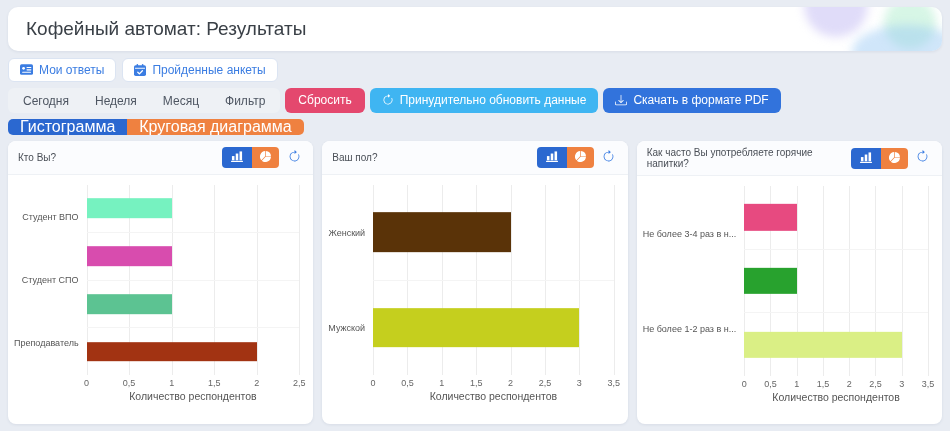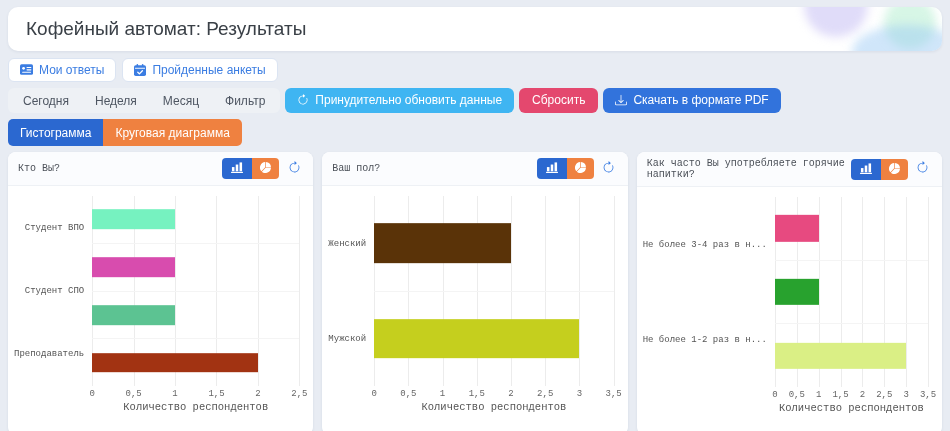--- a/index.html
+++ b/index.html
@@ -56,35 +56,34 @@
   }
   .filter-item {
     font-size: 12px; color: #4e5662; padding: 6px 13px; cursor: pointer;
     background: none; border: none; font-family: inherit; line-height: 1;
   }
   .btn-red   { background: #e4486e; color: #fff; height: 25px; margin-right: 5px; padding: 5px 12px; }
   .btn-sky   { background: #3fb5f2; color: #fff; height: 25px; margin-right: 5px; padding: 5px 11px; }
   .btn-blue  { background: #3273dc; color: #fff; height: 25px; padding: 5px 11px; }
 
   .tab {
-    border: none; color: #fff; font-size: 12px; font-family: inherit;
-    padding: 6px 12px; height: 27px; line-height: 1; cursor: pointer;
+    border: none; color: #fff; font-size: 16px; font-family: inherit;
+    padding: 6px 12px; height: 16px; line-height: 1; cursor: pointer;
     display: inline-flex; align-items: center;
   }
   .tab-histogram { background: #2b68d0; border-radius: 5px 0 0 5px; }
   .tab-pie      { background: #ef8140; border-radius: 0 5px 5px 0; }
 
   
   .cards { display: flex; gap: 9px; }
   .card {
     flex: 1; background: #fff; border-radius: 8px;
     box-shadow: 0 1px 3px rgba(30,50,90,.08);
     height: 283px; display: flex; flex-direction: column;
     overflow: hidden;
-    font-family: Liberation Mono, monospace;
   }
   .card-header {
     display: flex; align-items: center; justify-content: space-between;
     padding: 6px 8px 6px 10px; background: #fbfcfe;
     border-bottom: 1px solid #eef1f5; min-height: 31px;
   }
   .card-title { font-size: 10px; color: #4a4f57; }
   .card-controls { display: flex; align-items: center; }
   .mini-btn {
     border: none; cursor: pointer; height: 21px;
@@ -147,31 +146,31 @@
   </button>
 </div>
 
 <div class="row">
   <div class="filter-group">
     <button class="filter-item">Сегодня</button>
     <button class="filter-item">Неделя</button>
     <button class="filter-item">Месяц</button>
     <button class="filter-item">Фильтр</button>
   </div>
+  <button class="btn btn-red">
+    <span>Сбросить</span>
+  </button>
   <button class="btn btn-sky">
     <span>
       <svg width="12" height="12" viewBox="0 0 16 16" fill="#fff">
           <path fill-rule="evenodd" d="M8 3a5 5 0 1 0 4.546 2.914.5.5 0 0 1 .908-.417A6 6 0 1 1 8 2z"></path>
           <path d="M8 4.466V.534a.25.25 0 0 1 .41-.192l2.36 1.966c.12.1.12.284 0 .384L8.41 4.658A.25.25 0 0 1 8 4.466"></path>
         </svg>
     </span>
     <span>Принудительно обновить данные</span>
-  </button>
-  <button class="btn btn-red">
-    <span>Сбросить</span>
   </button>
   <button class="btn btn-blue">
     <span>
       <svg width="12" height="12" viewBox="0 0 16 16" fill="#fff">
           <path d="M.5 9.9a.5.5 0 0 1 .5.5v2.5a1 1 0 0 0 1 1h12a1 1 0 0 0 1-1v-2.5a.5.5 0 0 1 1 0v2.5a2 2 0 0 1-2 2H2a2 2 0 0 1-2-2v-2.5a.5.5 0 0 1 .5-.5"></path>
           <path d="M7.646 11.854a.5.5 0 0 0 .708 0l3-3a.5.5 0 0 0-.708-.708L8.5 10.293V1.5a.5.5 0 0 0-1 0v8.793L5.354 8.146a.5.5 0 1 0-.708.708z"></path>
         </svg>
     </span>
     <span>Скачать в формате PDF</span>
   </button>

